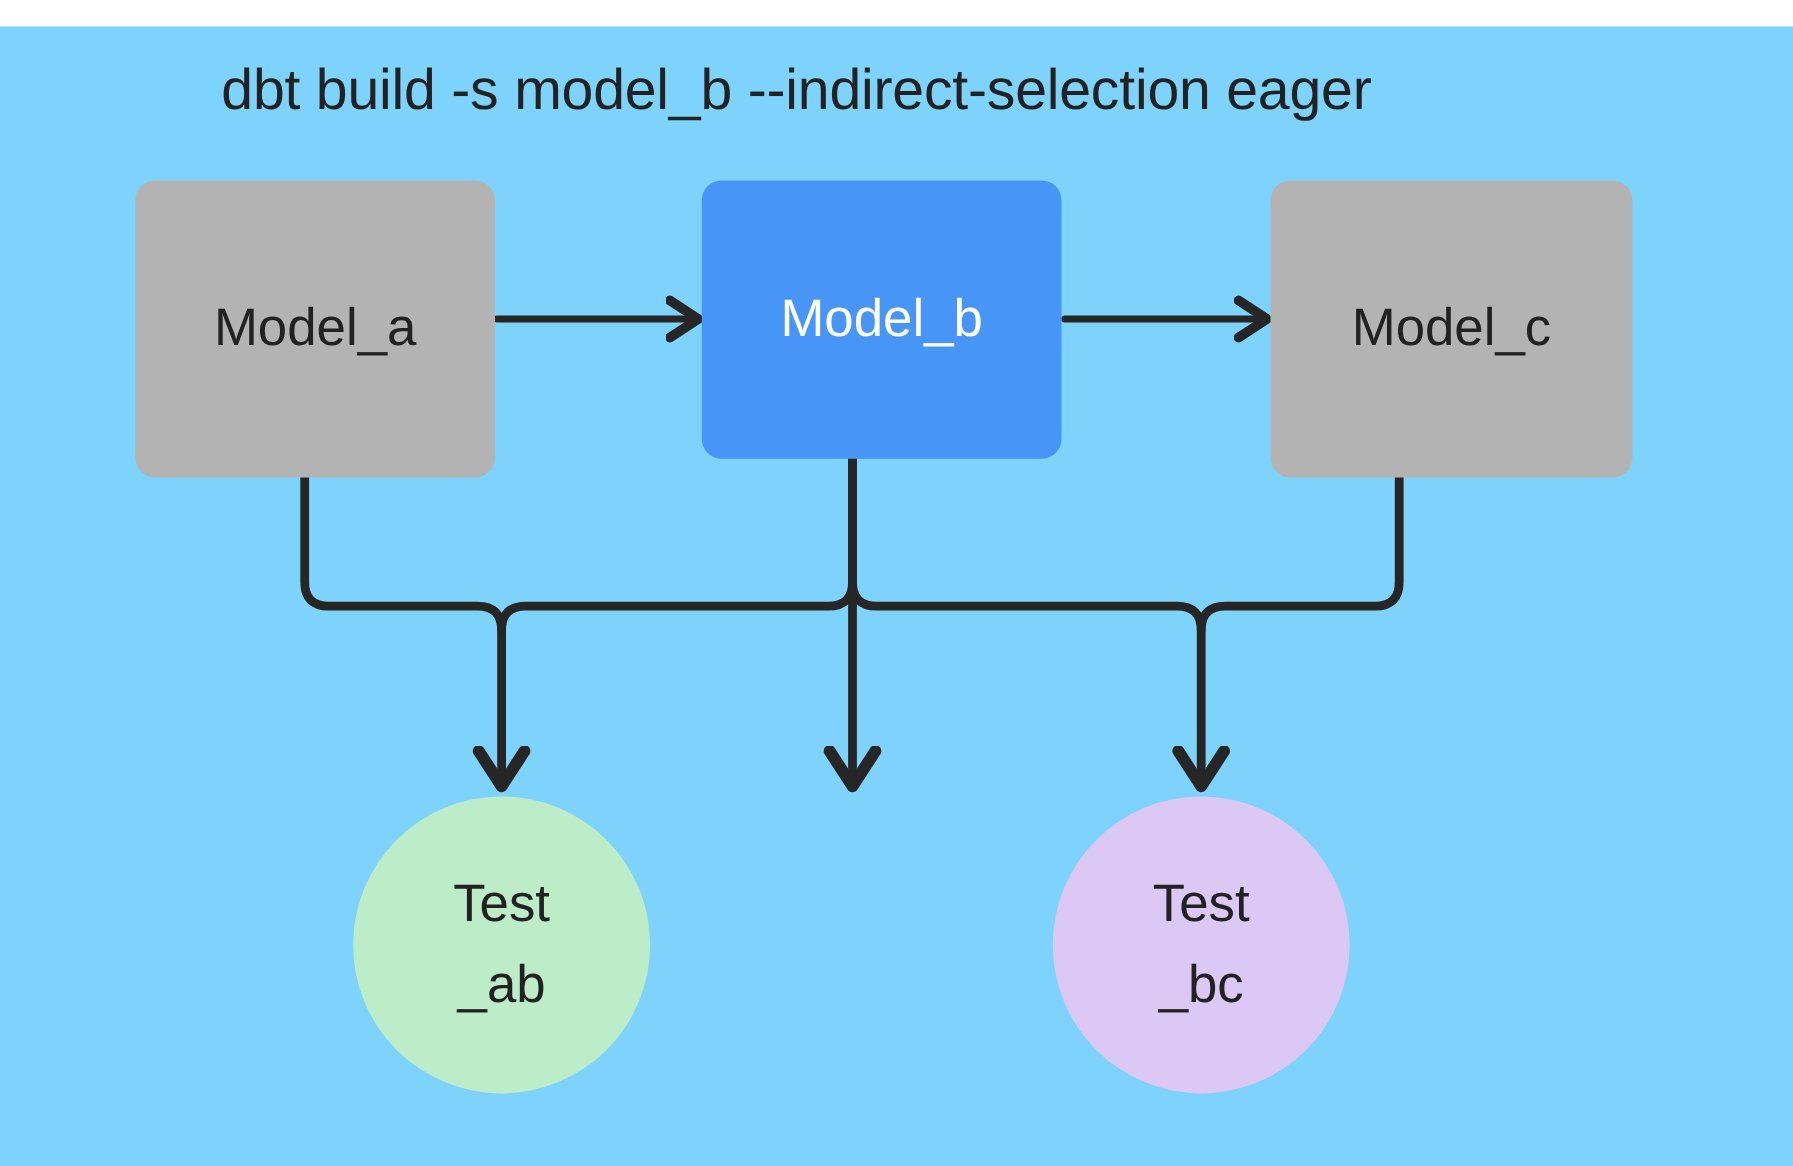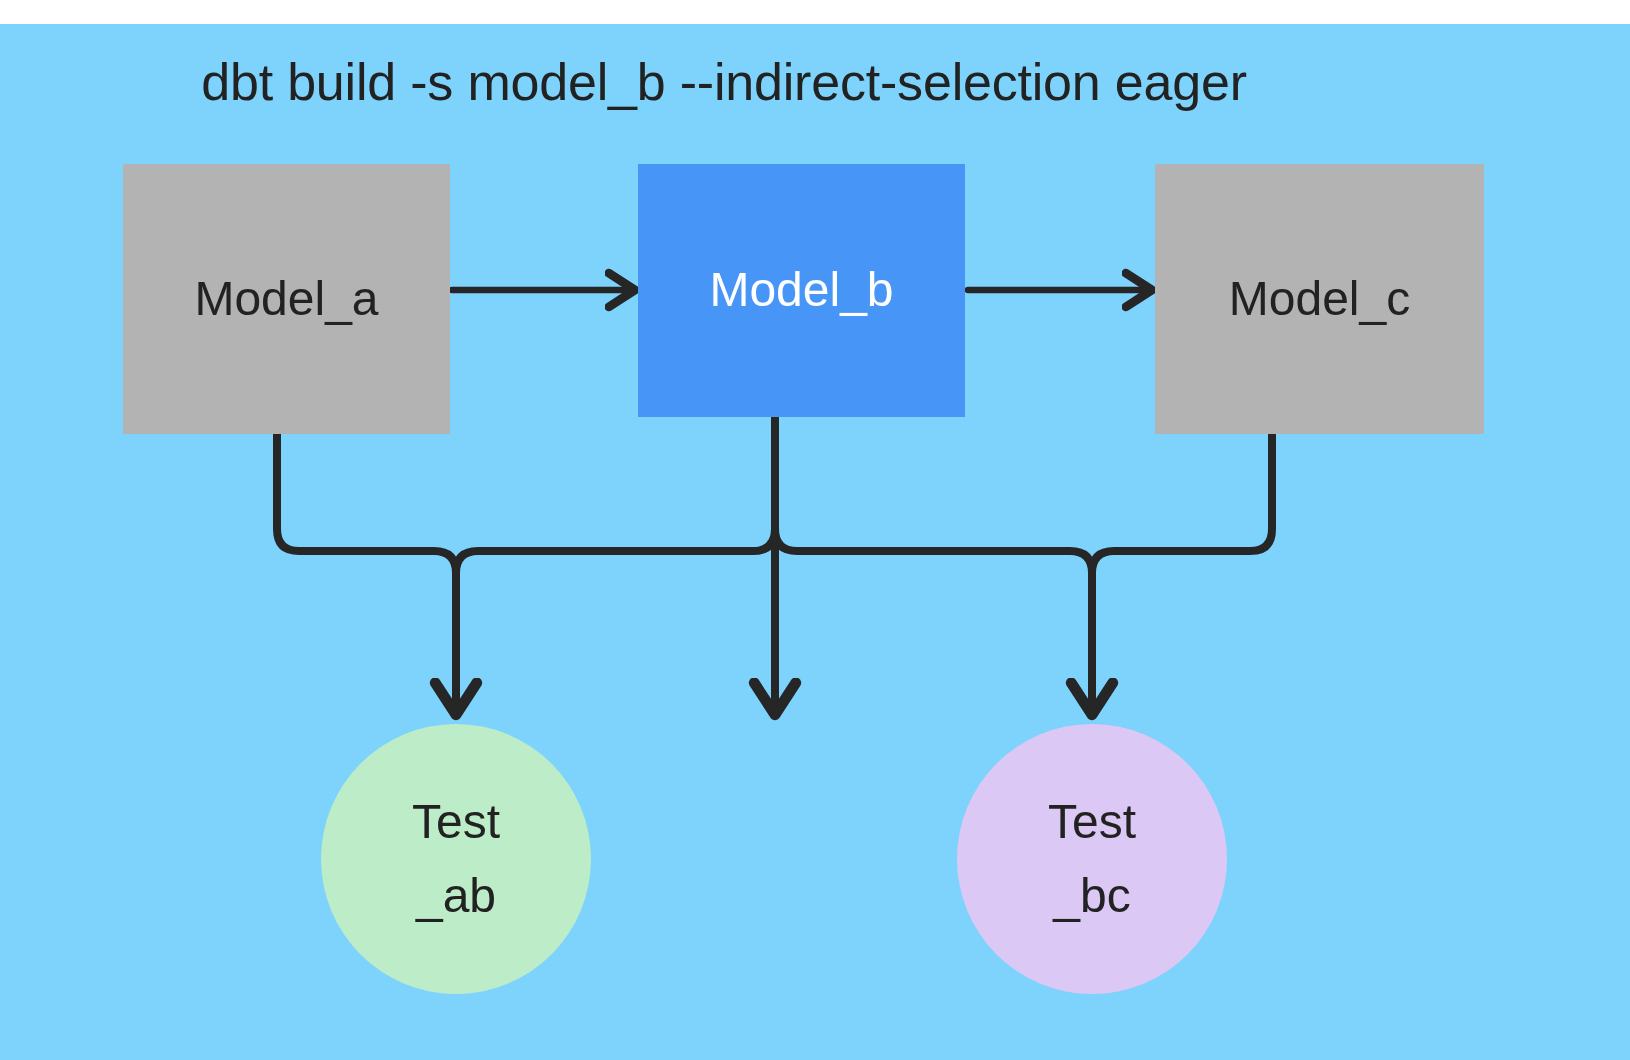--- a/index.html
+++ b/index.html
@@ -33,21 +33,21 @@
     width: 1448px;
     text-align: center;
     font-size: 52px;
     font-weight: 400;
     color: #222222;
     letter-spacing: -0.2px;
     white-space: nowrap;
   }
   .node-box {
     position: absolute;
-    border-radius: 0;
+    border-radius: 18px;
     display: flex;
     align-items: center;
     justify-content: center;
     font-size: 48px;
     font-weight: 400;
     line-height: 1.1;
   }
   .node-circle {
     position: absolute;
     border-radius: 50%;

